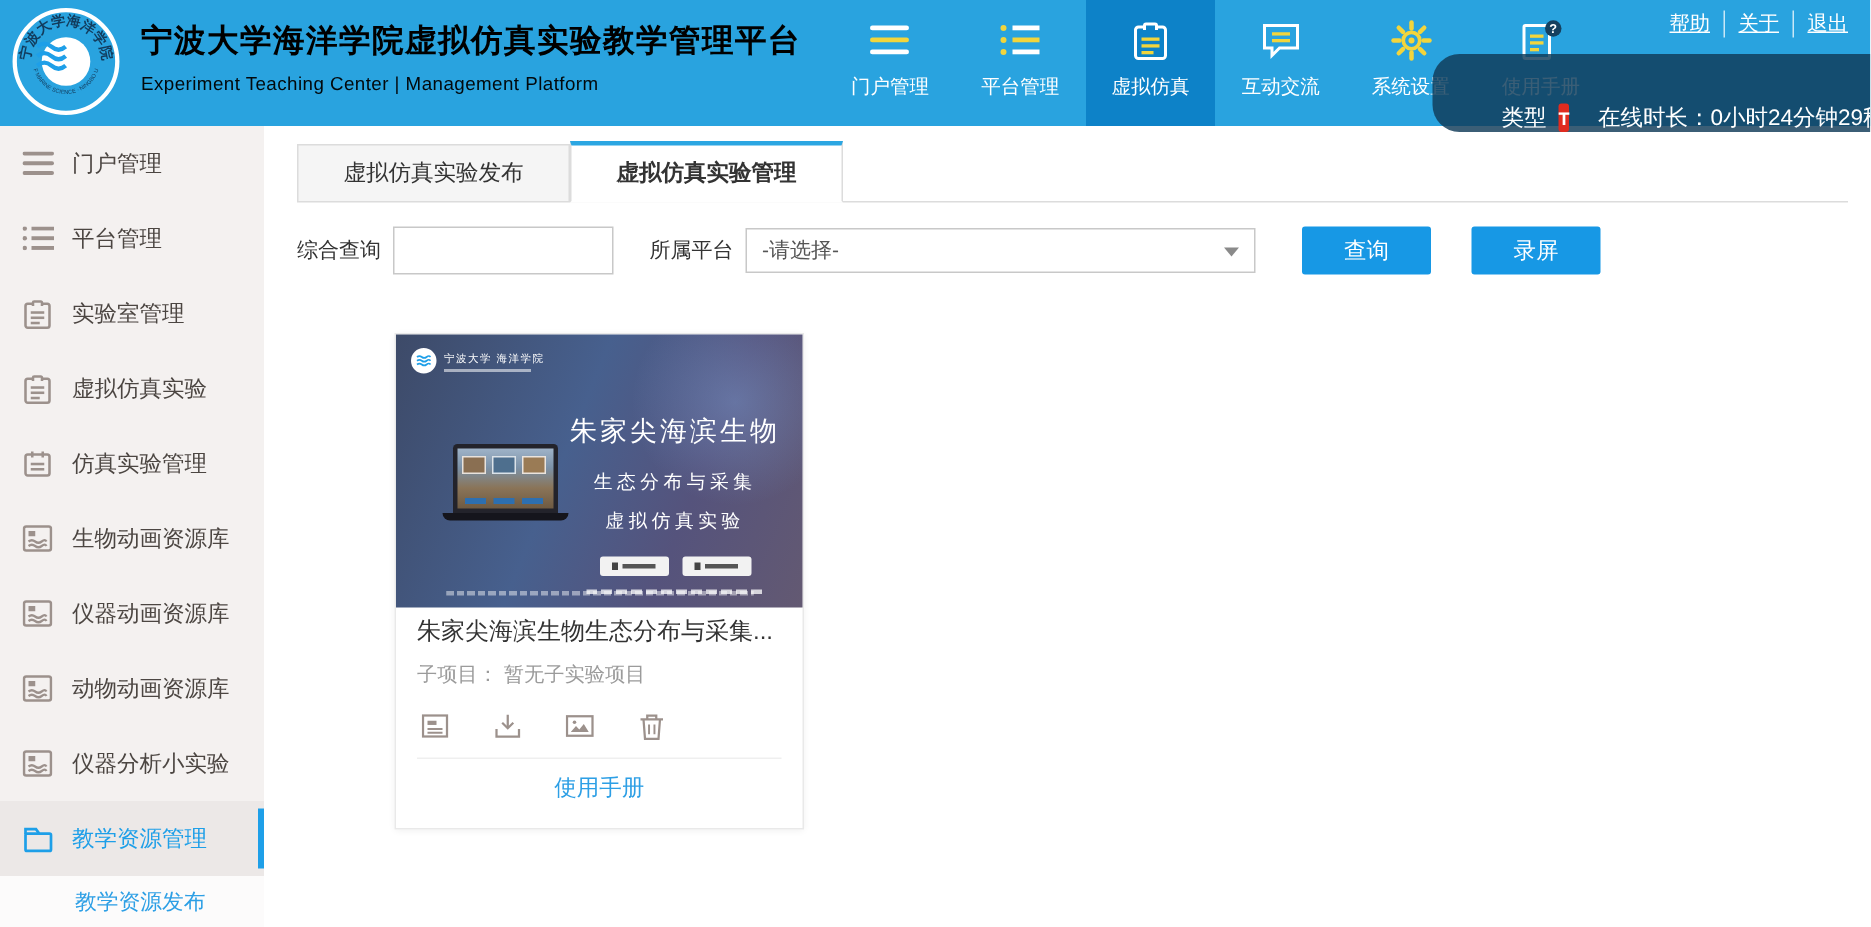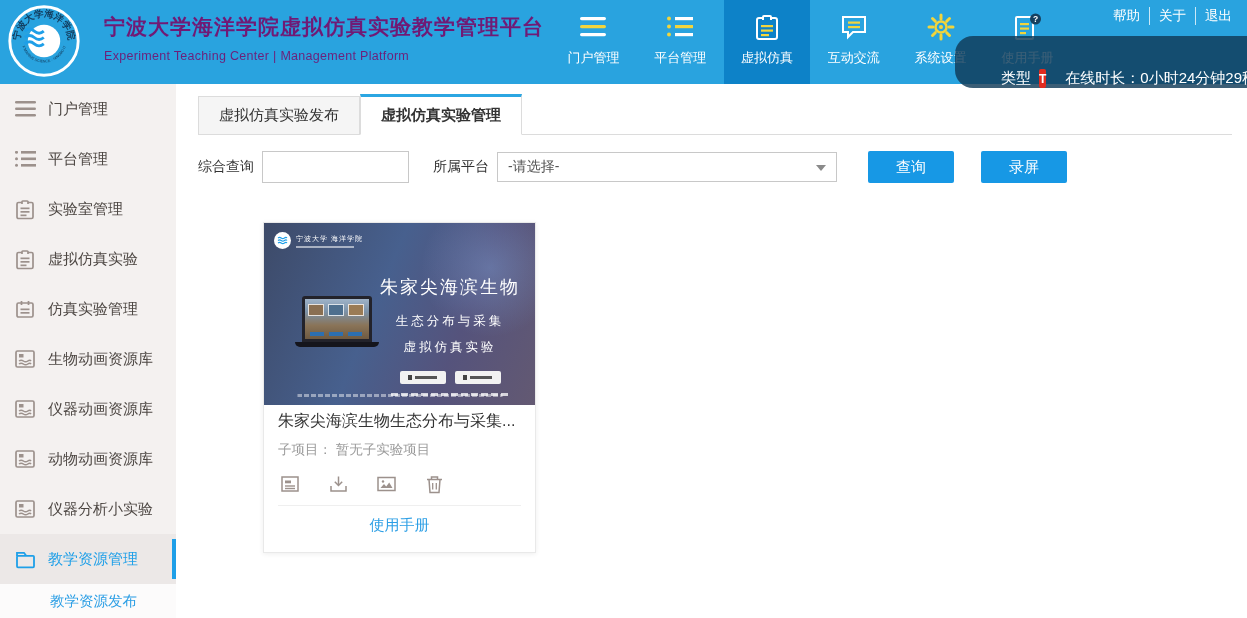--- a/index.html
+++ b/index.html
@@ -2,31 +2,31 @@
 <html><head>
 <meta charset="utf-8">
 <style>
   * { margin:0; padding:0; box-sizing:border-box; }
   body { font-family:"Liberation Sans", sans-serif; background:#fff; }
   .app { position:relative; width:1247px; height:618px; overflow:hidden; background:#fff; }
 
   
   .header { position:absolute; left:0; top:0; width:1247px; height:84px; background:#29A3DF; }
   .logo { position:absolute; left:8px; top:5px; width:72px; height:72px; }
-  .title-block { position:absolute; left:104px; top:13px; color:#701a75; }
+  .title-block { position:absolute; left:94px; top:13px; color:#000000; }
   .app-title { font-size:21px; font-weight:bold; letter-spacing:1px; }
   .app-subtitle { font-size:12.5px; margin-top:8px; opacity:.95; letter-spacing:.3px; }
 
   .top-nav { position:absolute; left:550px; top:0; width:608px; height:84px; display:flex; }
   .nav-item { width:86.8px; height:84px; display:flex; flex-direction:column; align-items:center; justify-content:flex-start; padding-top:11px; color:#fff; cursor:pointer; }
   .nav-item.active { background:#0D82C8; }
   .nav-icon { height:32px; display:flex; align-items:center; justify-content:center; }
   .nav-label { font-size:13px; margin-top:6px; white-space:nowrap; }
 
-  .header-links { position:absolute; right:6px; top:7px; display:flex; align-items:flex-start; color:#fff; font-size:13.5px; z-index:6; }
+  .header-links { position:absolute; right:6px; top:7px; display:flex; align-items:flex-start; color:#fff; font-size:13.5px; z-index:6;text-decoration:underline; }
   .header-links a { color:#fff; text-decoration:none; padding:0 9px; cursor:pointer; }
   .header-links a + a { border-left:1px solid rgba(255,255,255,.75); }
 
   .header-tooltip { position:absolute; left:955px; right:0; top:36px; height:52px; background:rgba(16,58,88,.82); border-radius:18px 0 0 18px; display:flex; align-items:flex-end; padding-left:46px; color:#fff; font-size:15px; z-index:5; white-space:nowrap; overflow:hidden; }
   .badge-t { display:inline-flex; align-items:center; justify-content:center; width:19px; height:19px; background:#E02B1F; color:#fff; font-weight:bold; font-size:12px; border-radius:2px; margin-left:8px; }
   .online-time { margin-left:19px; }
 
   
   .sidebar { position:absolute; left:0; top:84px; width:176px; height:534px; background:#F4F1F0; }
   .side-item { height:50px; display:flex; align-items:center; padding-left:14px; cursor:pointer; position:relative; color:#4C4642; }
@@ -34,21 +34,21 @@
   .side-label { font-size:15px; margin-left:12px; white-space:nowrap; }
   .side-item.active { background:#ECE8E7; color:#1E9FE8; }
   .side-item.active .side-label { color:#1E9FE8; }
   .active-bar { position:absolute; right:0; top:5px; width:4px; height:40px; background:#1E9FE8; }
   .side-subitem { height:34px; background:#FCFBFB; display:flex; align-items:center; padding-left:50px; color:#2D9FE5; font-size:14.5px; cursor:pointer; }
 
   
   .main { position:absolute; left:176px; top:84px; width:1071px; height:534px; background:#fff; }
 
   .tabbar { position:absolute; left:22px; right:15px; top:10px; height:41px; border-bottom:1px solid #DCDCDC; display:flex; align-items:flex-end; }
-  .tab { width:162px; height:38px; display:flex; align-items:center; justify-content:center; font-size:15px; color:#333; cursor:pointer; }
+  .tab { width:182px; height:38px; display:flex; align-items:center; justify-content:center; font-size:15px; color:#333; cursor:pointer; }
   .tab.inactive { background:#F5F5F5; border:1px solid #DCDCDC; border-bottom:none; }
   .tab.active { background:#fff; height:41px; border:1px solid #DCDCDC; border-bottom:1px solid #fff; border-top:3px solid #2BA6E2; font-weight:bold; margin-bottom:-1px; }
 
   .filter-row { position:absolute; left:22px; top:67px; display:flex; align-items:center; }
   .filter-label { font-size:14px; color:#333; white-space:nowrap; }
   .query-input { width:147px; height:32px; border:1px solid #C8C8C8; margin-left:8px; font-size:14px; padding:0 8px; outline:none; }
   .platform-label { margin-left:24px; }
   .select-box { width:340px; height:30px; border:1px solid #C8C8C8; margin-left:8px; display:flex; align-items:center; padding:0 10px; font-size:14px; color:#555; cursor:pointer; position:relative; }
   .select-arrow { position:absolute; right:10px; top:12px; width:0; height:0; border-left:5px solid transparent; border-right:5px solid transparent; border-top:6px solid #8A8A8A; }
   .btn { width:86px; height:32px; background:#1798E5; color:#fff; font-size:15px; border:none; border-radius:2px; cursor:pointer; }

